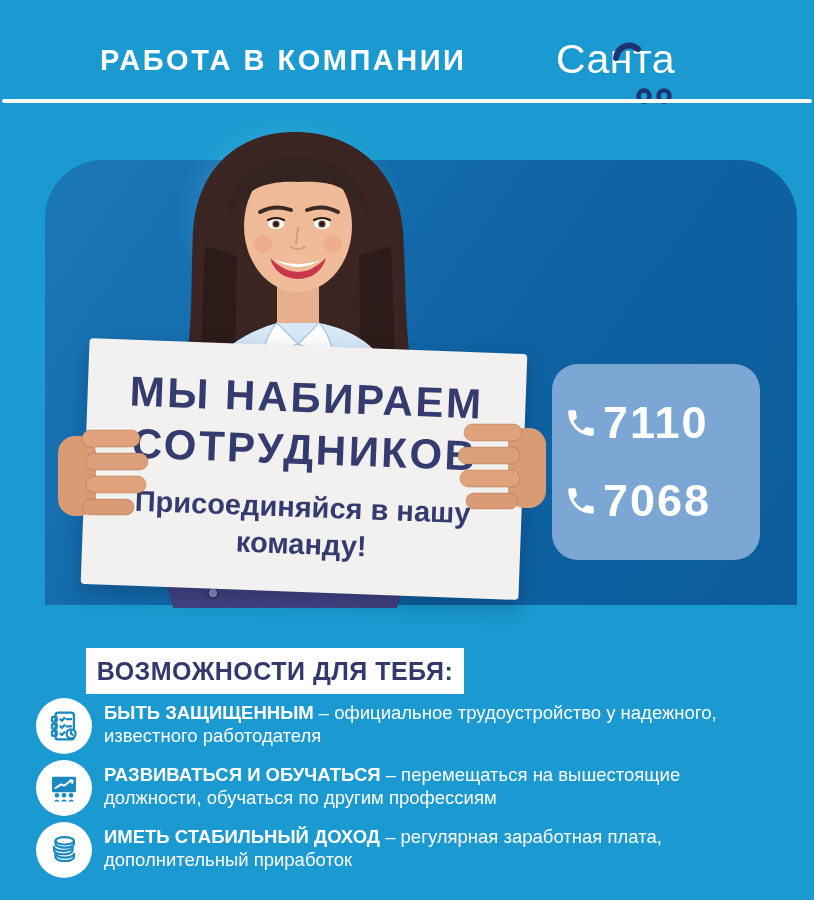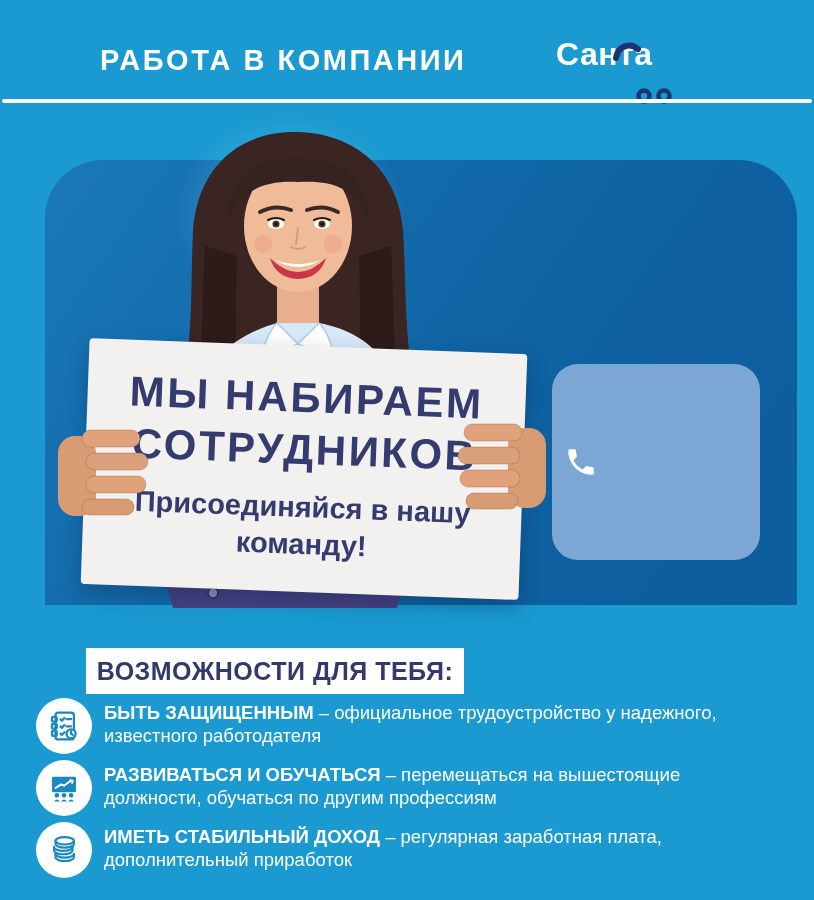--- a/index.html
+++ b/index.html
@@ -7,21 +7,21 @@
     position:relative;width:814px;height:900px;overflow:hidden;
     background:#1a9ad0;
     font-family:"Liberation Sans", sans-serif;
   }
   
   .header-title{
     position:absolute;left:100px;top:44px;
     font-size:29px;font-weight:800;letter-spacing:2.5px;color:#ffffff;
   }
   .logo{position:absolute;left:556px;top:36px;width:160px;height:70px;color:#ffffff;}
-  .logo-text{font-size:32px;font-weight:700;letter-spacing:0.5px;}
+  .logo-text{font-size:41px;font-weight:400;letter-spacing:0.5px;}
   .logo-cart{position:absolute;left:0;top:0;width:160px;height:70px;}
   .divider{position:absolute;left:2px;top:99px;width:810px;height:4px;background:#ffffff;border-radius:2px;}
 
   
   .panel{
     position:absolute;left:45px;top:160px;width:752px;height:445px;
     border-radius:58px 58px 0 0;
     background:linear-gradient(125deg,#1b78b8 0%,#0f63a3 55%,#0d5c9b 100%);
   }
   .glow{
@@ -168,20 +168,27 @@
     <rect x="420" y="70" width="60" height="17" rx="8.5" fill="#dfa27b" stroke="rgba(150,90,50,0.35)" stroke-width="1"></rect>
     <rect x="426" y="93" width="52" height="16" rx="8" fill="#d89b74" stroke="rgba(150,90,50,0.35)" stroke-width="1"></rect>
   </svg>
 
 
   <div class="phone-panel">
     <div class="phone-row">
       <svg width="34" height="34" viewBox="0 0 24 24">
           <path fill="#ffffff" d="M6.62 10.79c1.44 2.83 3.76 5.14 6.59 6.59l2.2-2.21c.27-.27.67-.36 1.02-.24 1.12.37 2.33.57 3.57.57.55 0 1 .45 1 1V20c0 .55-.45 1-1 1-9.39 0-17-7.61-17-17 0-.55.45-1 1-1h3.5c.55 0 1 .45 1 1 0 1.25.2 2.45.57 3.57.11.35.03.74-.25 1.02l-2.2 2.2z"></path>
         </svg>
+      <span class="phone-number">7110</span>
+    </div>
+    <div class="phone-row">
+      <svg width="34" height="34" viewBox="0 0 24 24">
+          <path fill="#ffffff" d="M6.62 10.79c1.44 2.83 3.76 5.14 6.59 6.59l2.2-2.21c.27-.27.67-.36 1.02-.24 1.12.37 2.33.57 3.57.57.55 0 1 .45 1 1V20c0 .55-.45 1-1 1-9.39 0-17-7.61-17-17 0-.55.45-1 1-1h3.5c.55 0 1 .45 1 1 0 1.25.2 2.45.57 3.57.11.35.03.74-.25 1.02l-2.2 2.2z"></path>
+        </svg>
+      <span class="phone-number">7068</span>
     </div>
   </div>
 
   <div class="opp-banner">
     <span class="opp-banner-text">ВОЗМОЖНОСТИ ДЛЯ ТЕБЯ:</span>
   </div>
 
   <div class="benefits">
 
     <div class="benefit">

